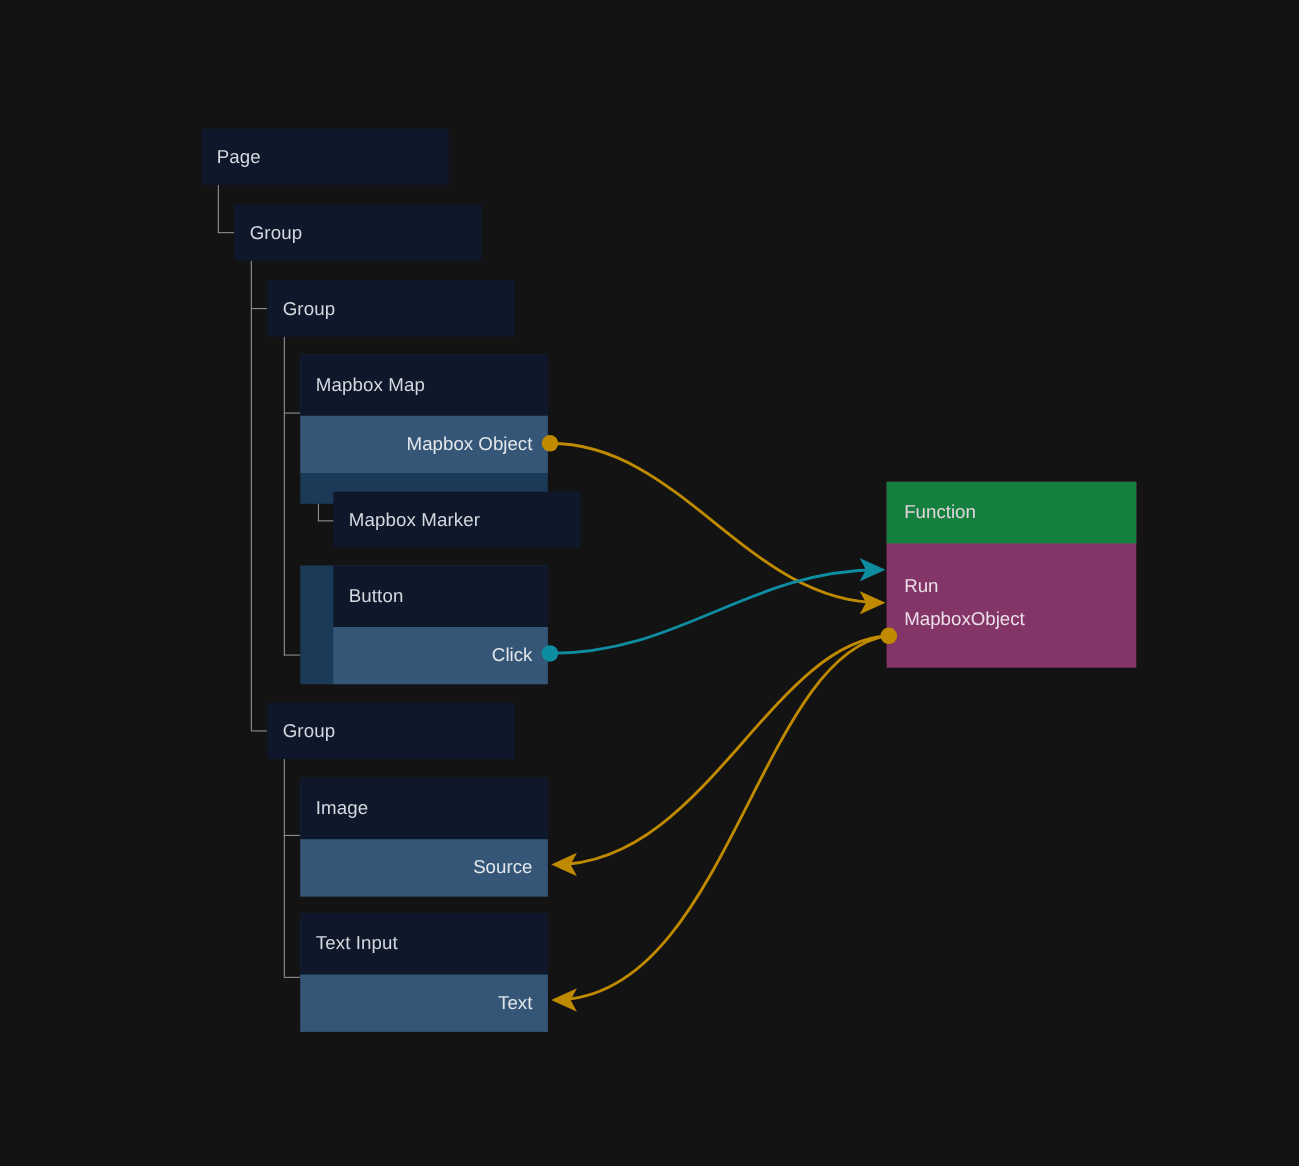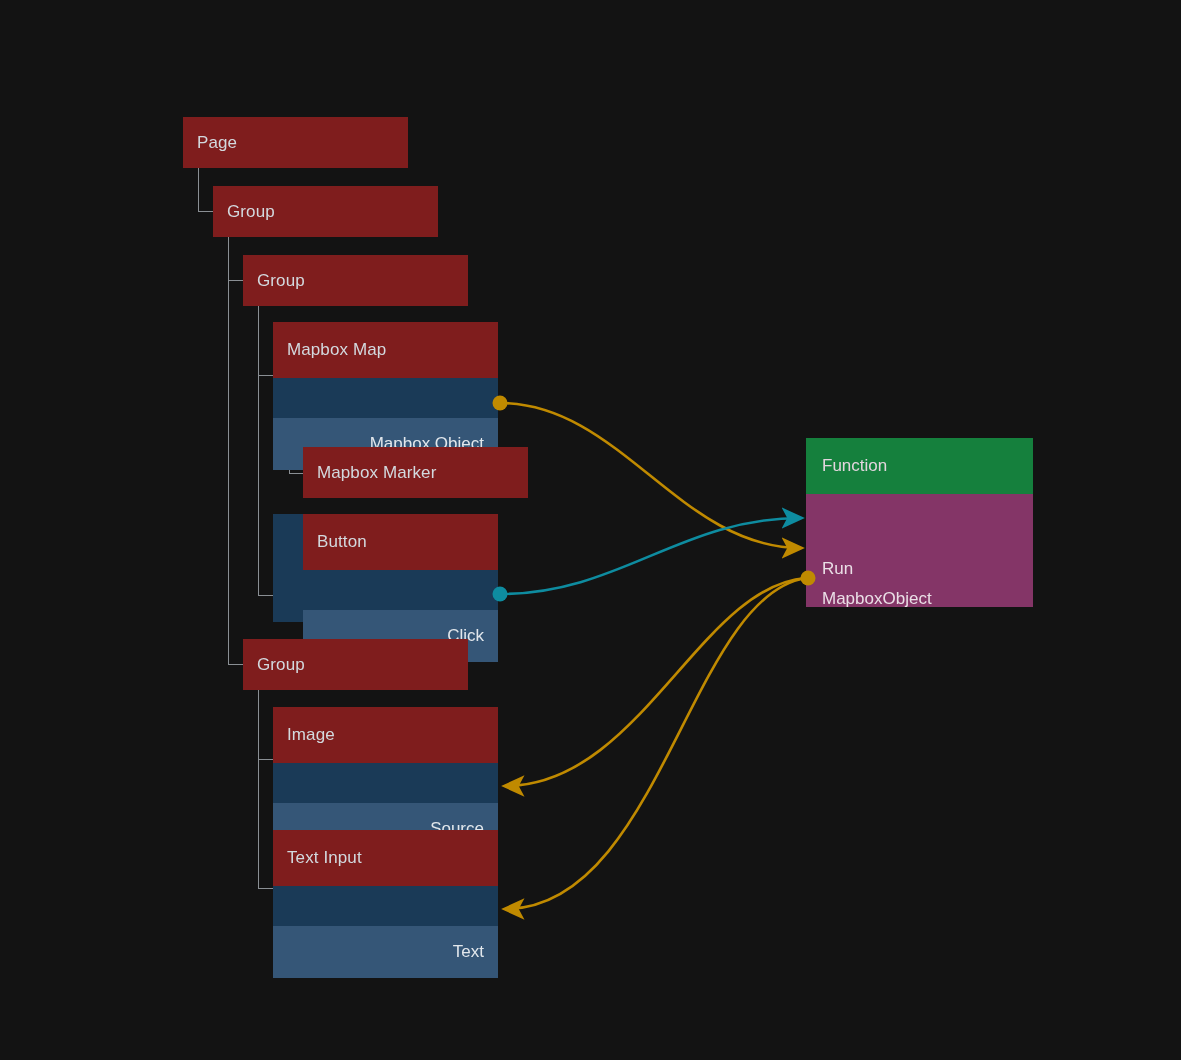--- a/index.html
+++ b/index.html
@@ -40,56 +40,54 @@
     height: 100%;
     display: flex;
     align-items: center;
     padding-left: 14px;
     color: #d3d9de;
     font-size: 17px;
     letter-spacing: 0.1px;
   }
   .elem-node { background: #1a3a57; }
   .elem-node .node-header {
-    background: #7f1d1d;
+    background: #0f172a;
   }
   .has-prop .node-header {
     height: 56px;
   }
   .prop-row {
     box-sizing: border-box;
     background: #355677;
     height: 52px;
     display: flex;
     align-items: center;
     justify-content: flex-end;
     padding-right: 14px;
     color: #e2e7ec;
     font-size: 17px;
-    margin-top: 40px;
   }
   .fn-node {
     position: absolute;
     z-index: 2;
     background: #843567;
   }
   .fn-header {
     box-sizing: border-box;
     height: 56px;
     background: #15803d;
     display: flex;
     align-items: center;
     padding-left: 16px;
     color: #e3d5de;
     font-size: 17px;
   }
   .fn-body {
     box-sizing: border-box;
     padding: 24px 0 14px 16px;
-    margin-top: 36px;
   }
   .fn-port {
     color: #eadfe6;
     font-size: 17px;
     line-height: 30px;
     height: 30px;
     display: block;
   }
   .tree-line {
     position: absolute;

